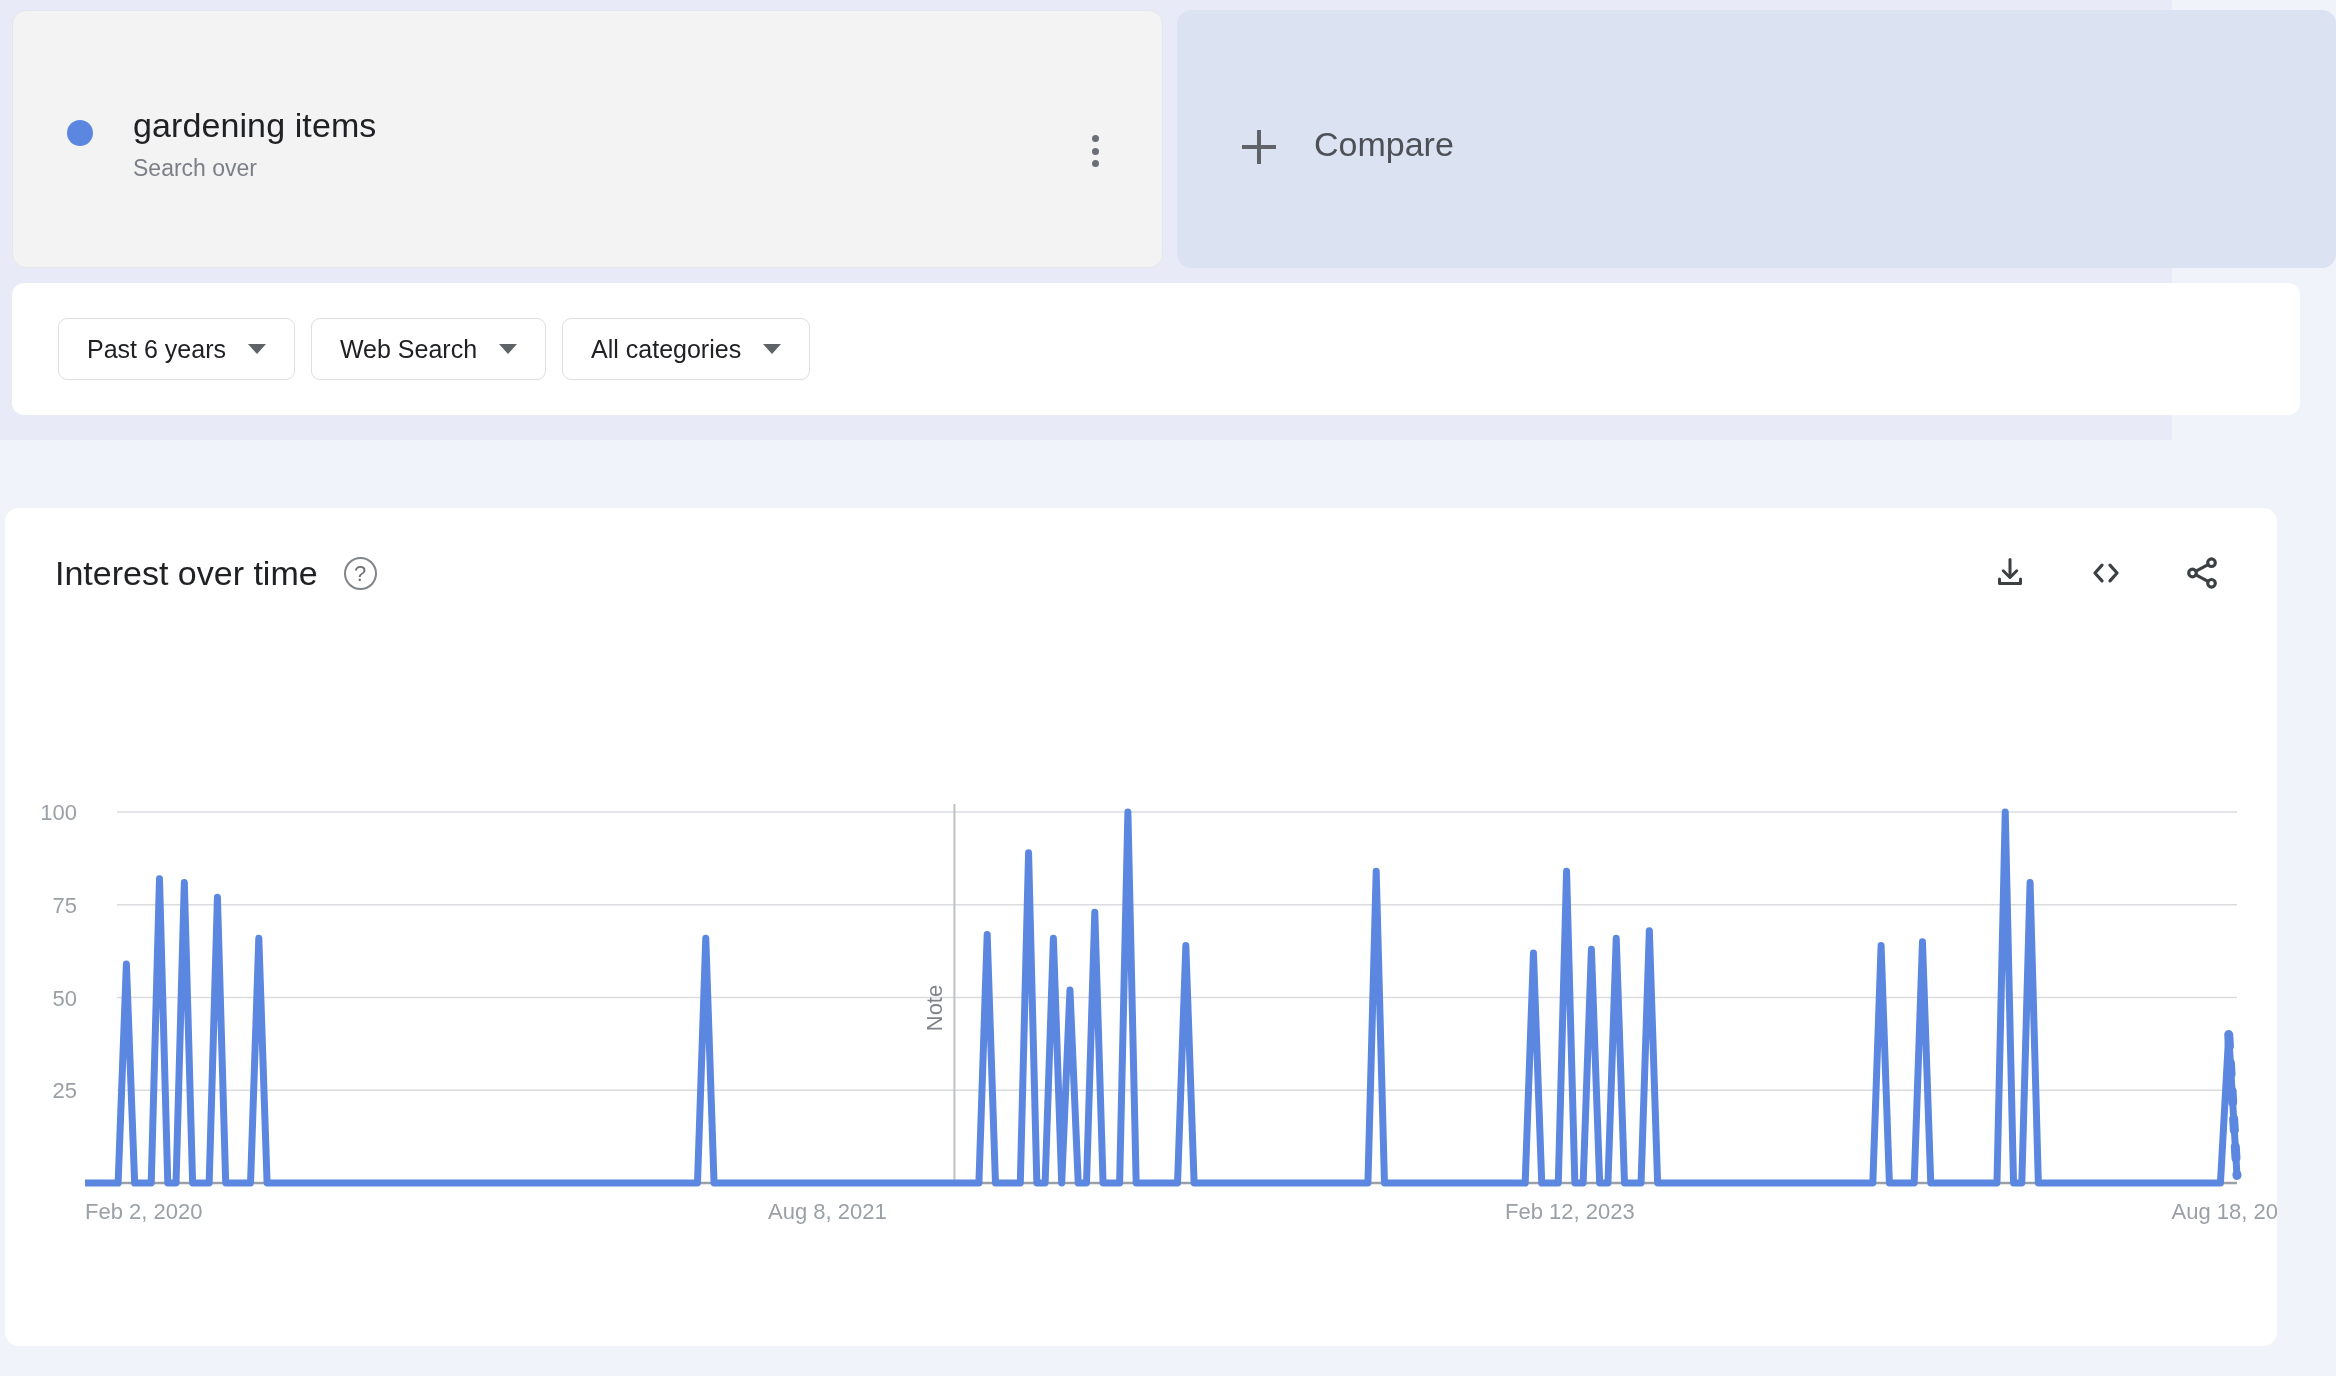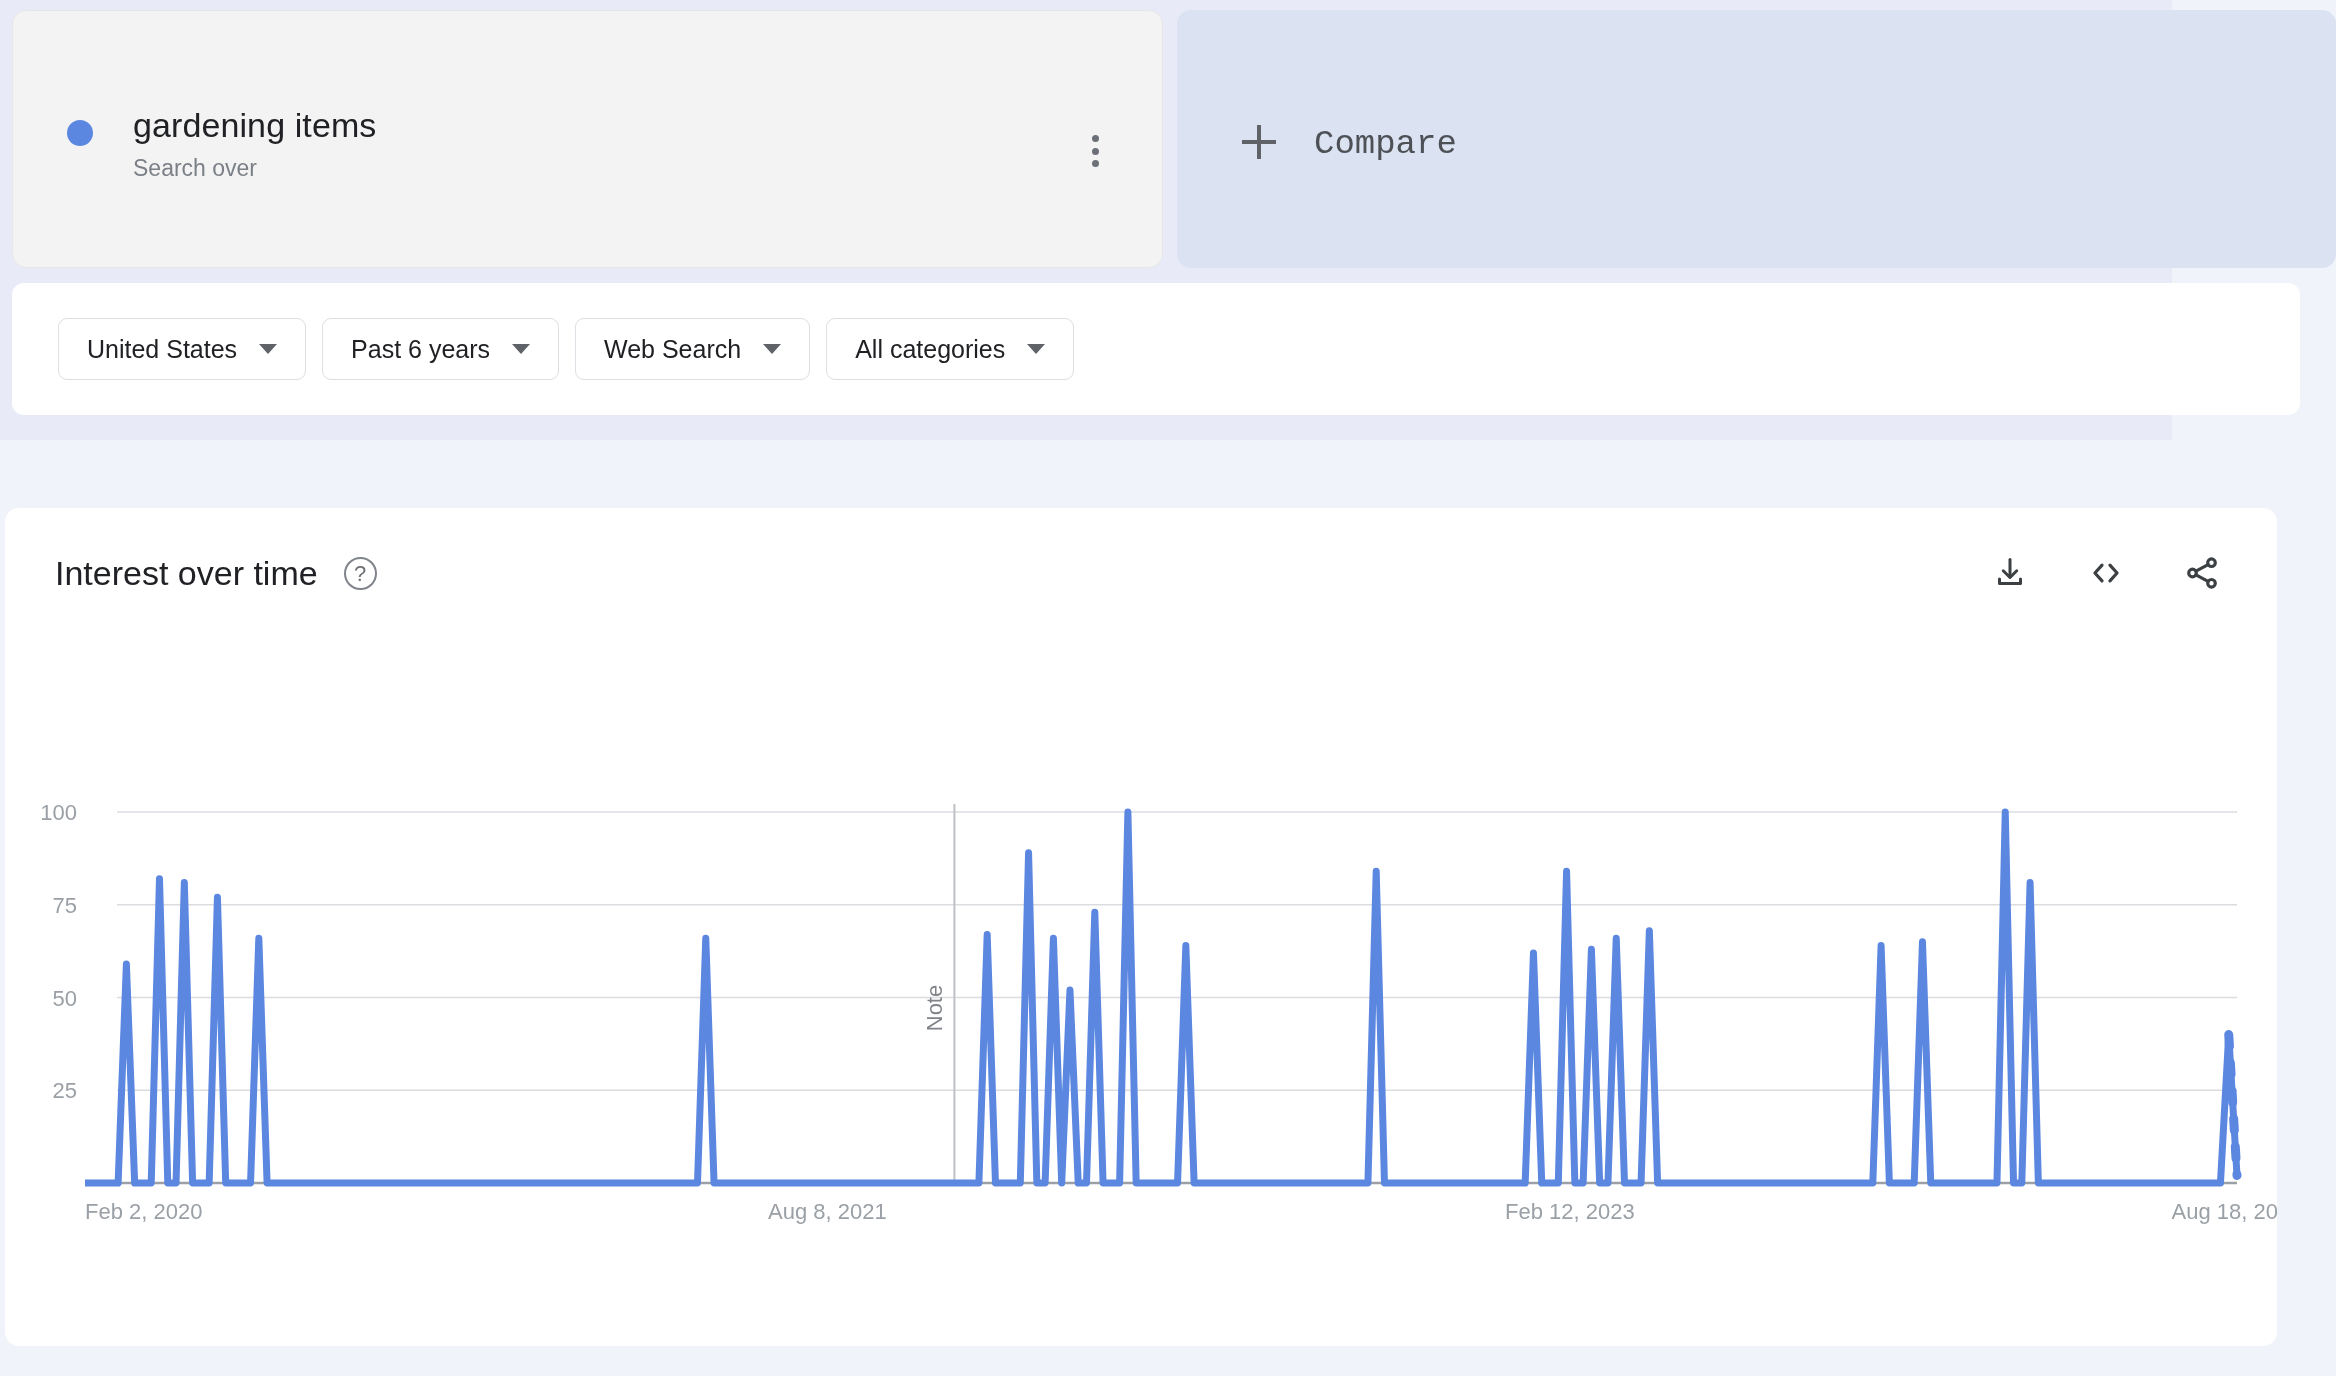--- a/index.html
+++ b/index.html
@@ -32,21 +32,21 @@
     position:absolute; right:50px; top:120px;
     width:34px; height:40px; display:flex; flex-direction:column;
     align-items:center; justify-content:space-between; padding:4px 0; cursor:pointer;
   }
   .kebab i { display:block; width:7px; height:7px; border-radius:50%; background:#6b6f76; }
 
   .compare-card {
     position:relative; width:1160px; height:258px;
     background:#dbe2f2; border-radius:14px; cursor:pointer;
   }
-  .compare-inner { position:absolute; left:65px; top:115px; display:flex; align-items:flex-start; gap:38px;font-family:Liberation Mono, monospace; }
+  .compare-inner { position:absolute; left:65px; top:115px; display:flex; align-items:flex-end; gap:38px; }
   .plus { position:relative; width:34px; height:34px; }
   .plus::before, .plus::after { content:""; position:absolute; background:#5f6368; }
   .plus::before { left:0; top:15px; width:34px; height:4px; }
   .plus::after  { top:0; left:15px; width:4px; height:34px; }
   .compare-label { font-size:34px; color:#4d5156; }
 
   
   .filter-bar {
     position:absolute; left:12px; top:283px; width:2288px; height:132px;
     background:#fff; border-radius:12px;
@@ -115,24 +115,20 @@
     <div class="compare-card">
       <div class="compare-inner">
         <div class="plus"></div>
         <div class="compare-label">Compare</div>
       </div>
     </div>
   </div>
 
   <div class="filter-bar">
     <div class="chip">
-      <span>United States</span>
-      <span class="caret"></span>
-    </div>
-    <div class="chip">
       <span>Past 6 years</span>
       <span class="caret"></span>
     </div>
     <div class="chip">
       <span>Web Search</span>
       <span class="caret"></span>
     </div>
     <div class="chip">
       <span>All categories</span>
       <span class="caret"></span>

